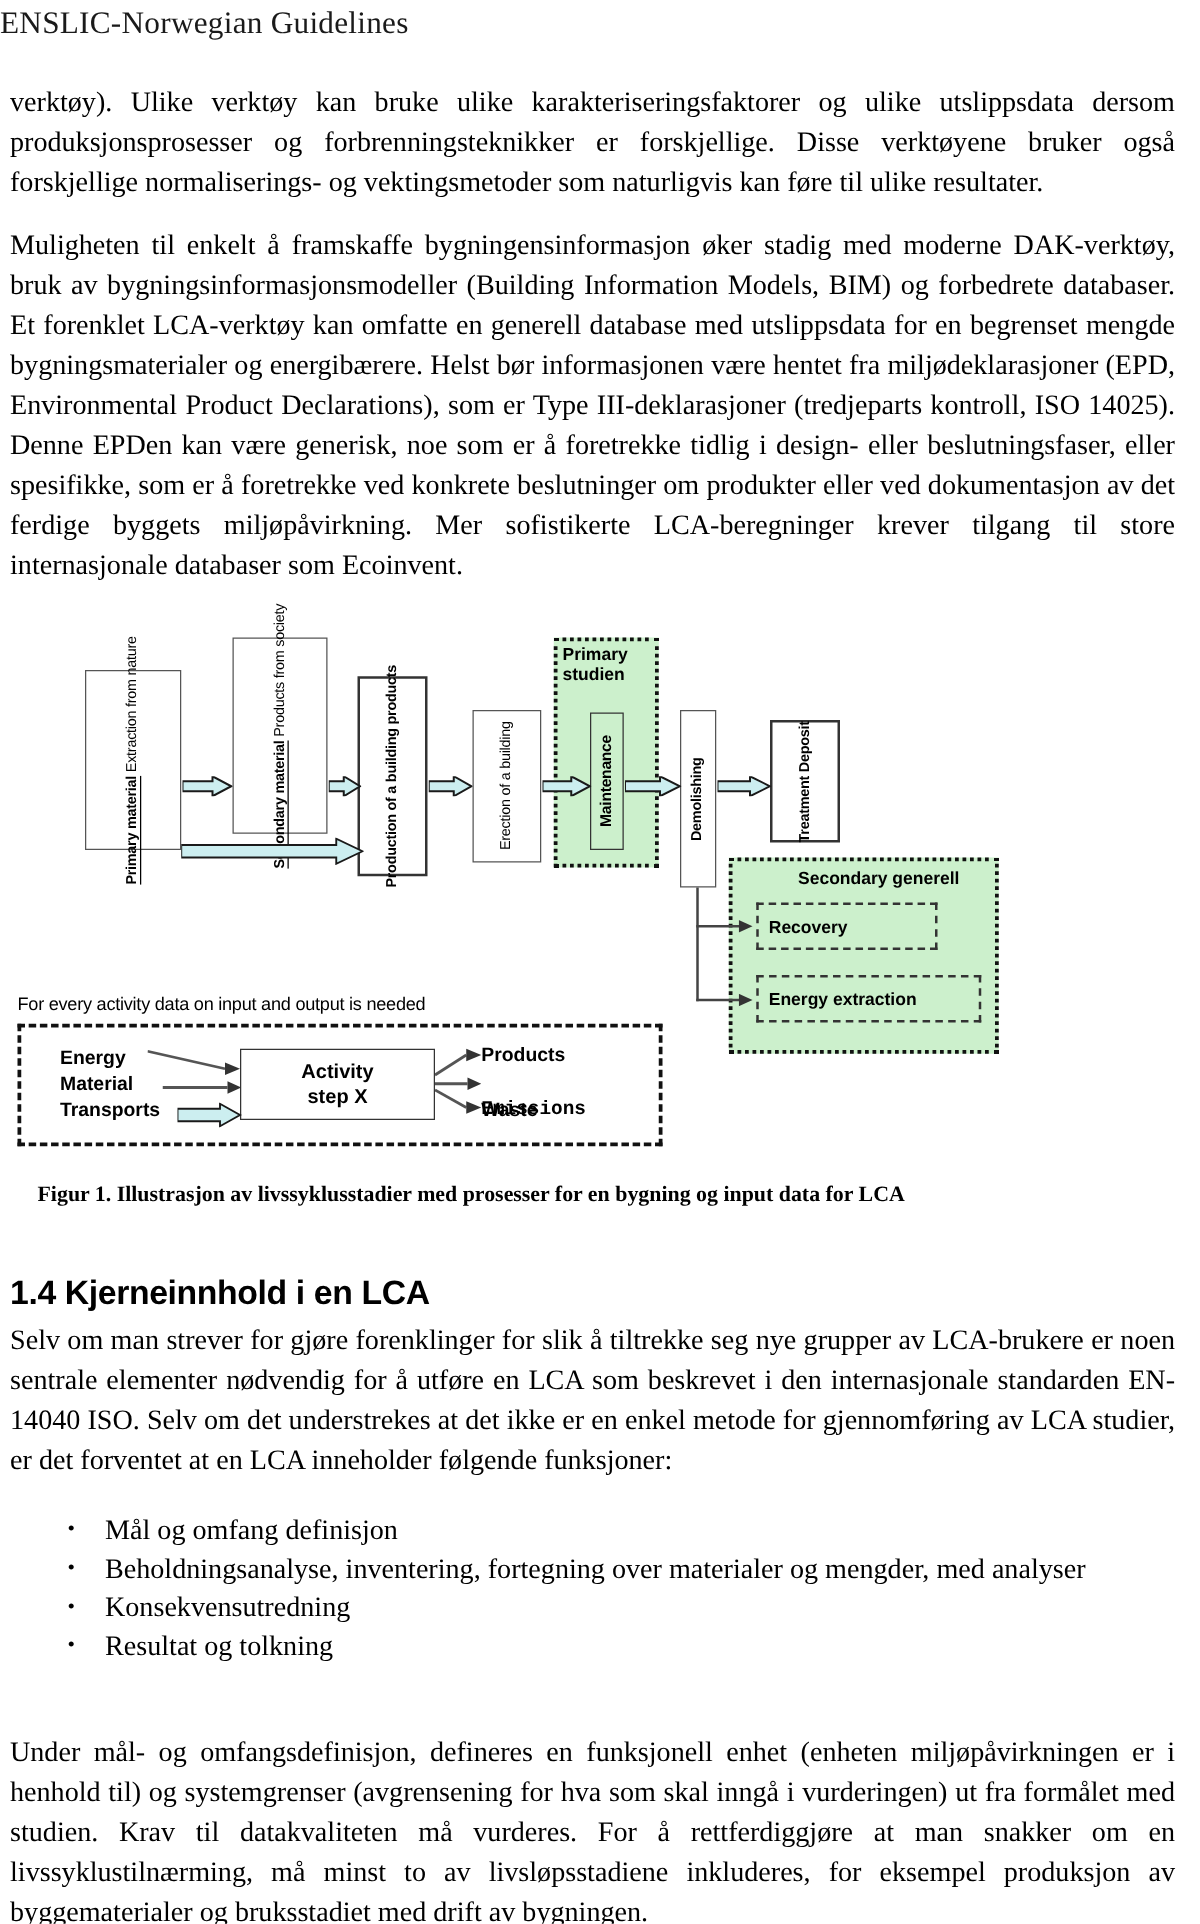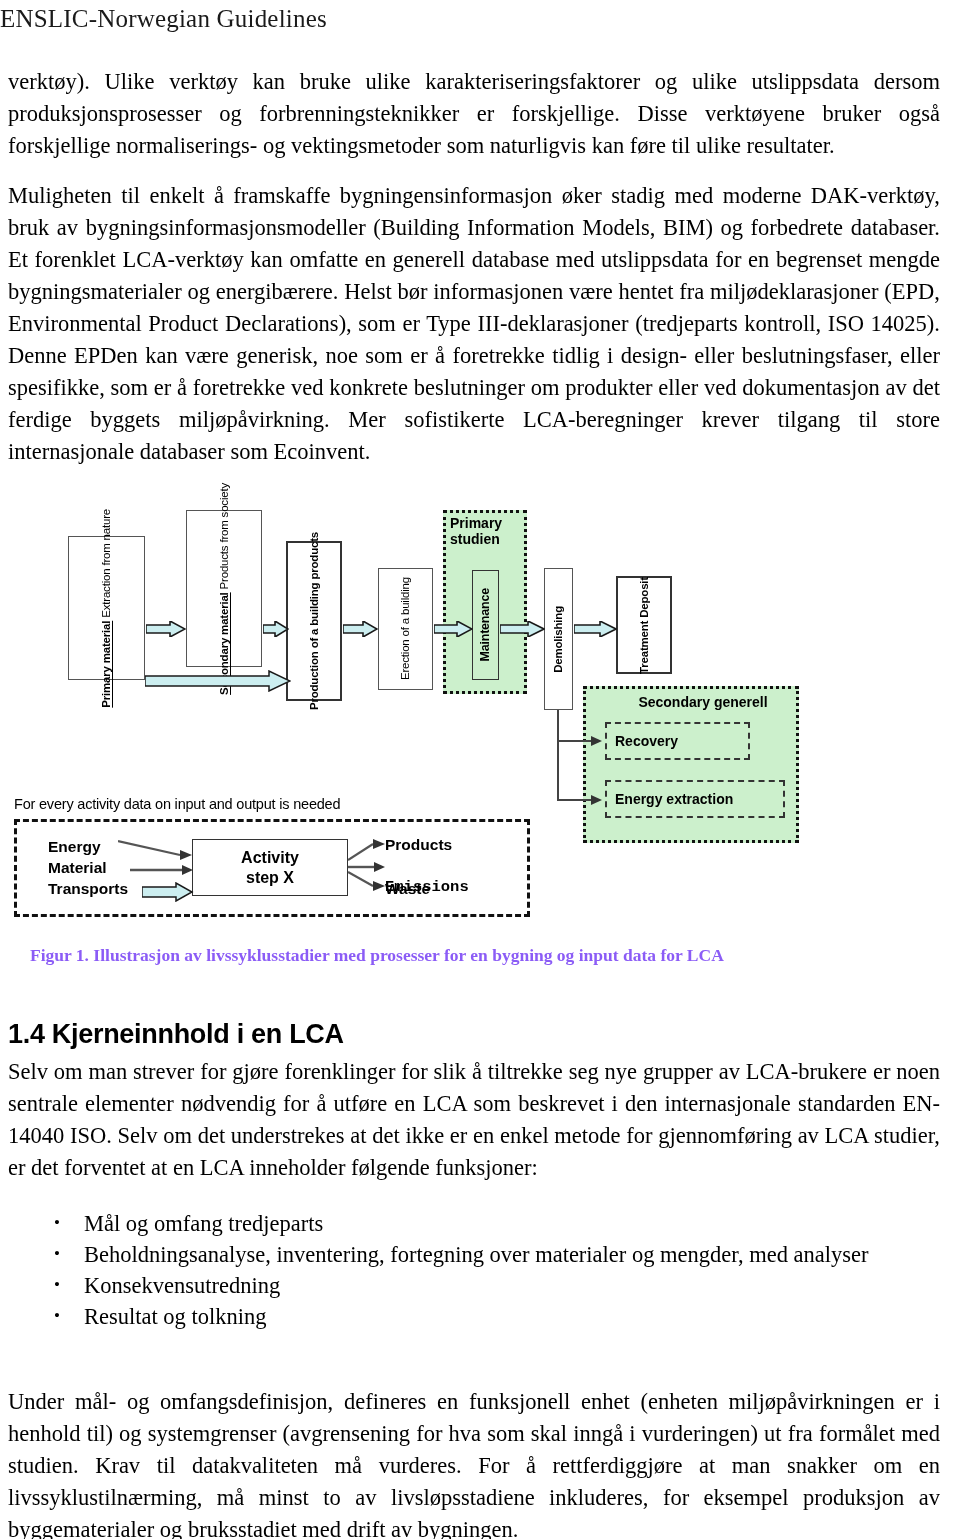--- a/index.html
+++ b/index.html
@@ -174,21 +174,21 @@
 
   .fig-caption {
     position: absolute;
     left: 30px;
     top: 944px;
     width: 900px;
     font-family: "Liberation Serif", "DejaVu Serif", serif;
     font-weight: bold;
     font-size: 17.5px;
     line-height: 22px;
-    color: #8b5cf6;
+    color: #000000;
   }
 
   h2.section-head {
     position: absolute;
     left: 8px;
     top: 1018px;
     margin: 0;
     font-family: "Liberation Sans", "DejaVu Sans", sans-serif;
     font-weight: bold;
     font-size: 27px;
@@ -423,21 +423,21 @@
 
   <div class="fig-caption">Figur 1. Illustrasjon av livssyklusstadier med prosesser for en bygning og input data for LCA</div>
 
   <h2 class="section-head">1.4 Kjerneinnhold i en LCA</h2>
 
   <div class="after-head">
     <p class="para">Selv om man strever for gjøre forenklinger for slik å tiltrekke seg nye grupper av LCA-brukere er noen sentrale elementer nødvendig for å utføre en LCA som beskrevet i den internasjonale standarden EN-14040 ISO. Selv om det understrekes at det ikke er en enkel metode for gjennomføring av LCA studier, er det forventet at en LCA inneholder følgende funksjoner:</p>
   </div>
 
   <ul class="bullets">
-    <li>Mål og omfang tredjeparts</li>
+    <li>Mål og omfang definisjon</li>
     <li>Beholdningsanalyse, inventering, fortegning over materialer og mengder, med analyser</li>
     <li>Konsekvensutredning</li>
     <li>Resultat og tolkning</li>
   </ul>
 
   <div class="tail-para">
     <p class="para">Under mål- og omfangsdefinisjon, defineres en funksjonell enhet (enheten miljøpåvirkningen er i henhold til) og systemgrenser (avgrensening for hva som skal inngå i vurderingen) ut fra formålet med studien. Krav til datakvaliteten må vurderes. For å rettferdiggjøre at man snakker om en livssyklustilnærming, må minst to av livsløpsstadiene inkluderes, for eksempel produksjon av byggematerialer og bruksstadiet med drift av bygningen.</p>
   </div>
 
 </div>

